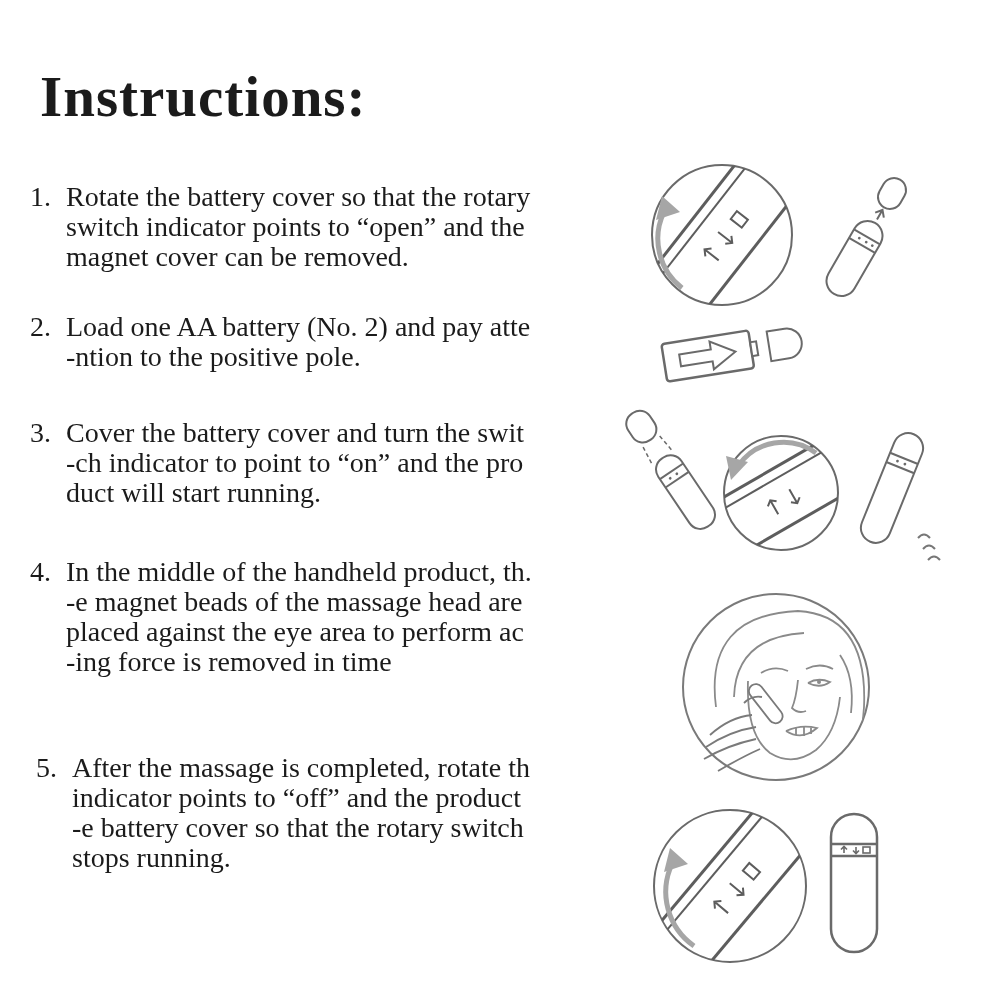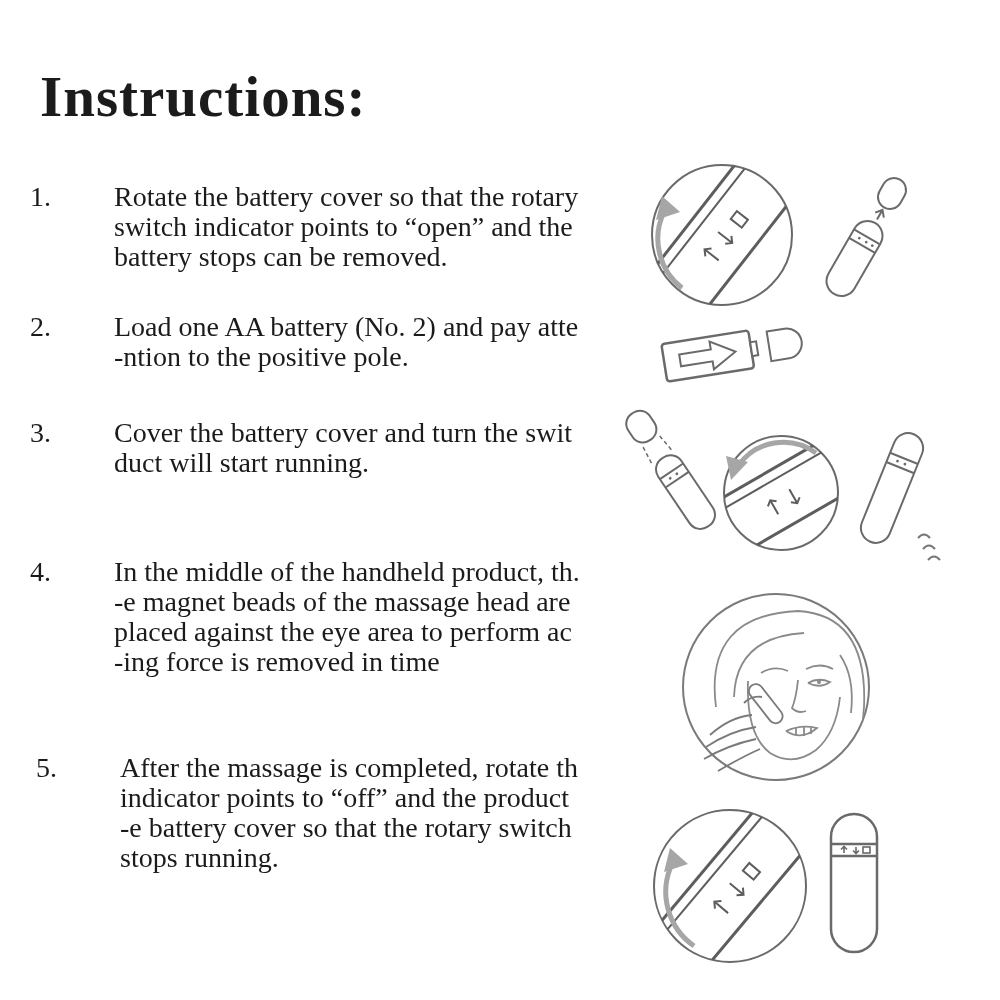--- a/index.html
+++ b/index.html
@@ -13,56 +13,57 @@
   .title {
     position:absolute; left:40px; top:68px;
     font-size:57px; font-weight:700; line-height:1; letter-spacing:1px;
   }
   .step {
     position:absolute; left:30px; display:flex;
     font-size:28px; line-height:30px; width:600px;
   }
   .step .num { flex:0 0 36px; }
   .step .lines { flex:1; }
-  .line { display:block; white-space:nowrap;margin-left:48px; }
+  .line { display:block; white-space:nowrap; }
   .illus { position:absolute; }
   #step-1 { top:182px; }
   #step-2 { top:312px; }
   #step-3 { top:418px; }
   #step-4 { top:557px; }
   #step-5 { top:753px; left:36px; }
 </style>
 </head>
 <body>
 
 <div class="page">
 
   <h1 class="title">Instructions:</h1>
 
   <div class="step" id="step-1">
     <span class="num">1.</span>
     <span class="lines">
       <span class="line">Rotate the battery cover so that the rotary</span>
       <span class="line">switch indicator points to “open” and the</span>
-      <span class="line">battery stops can be removed.</span>
+      <span class="line">magnet cover can be removed.</span>
     </span>
   </div>
 
   <div class="step" id="step-2">
     <span class="num">2.</span>
     <span class="lines">
       <span class="line">Load one AA battery (No. 2) and pay atte</span>
       <span class="line">-ntion to the positive pole.</span>
     </span>
   </div>
 
   <div class="step" id="step-3">
     <span class="num">3.</span>
     <span class="lines">
       <span class="line">Cover the battery cover and turn the swit</span>
+      <span class="line">-ch indicator to point to “on” and the pro</span>
       <span class="line">duct will start running.</span>
     </span>
   </div>
 
   <div class="step" id="step-4">
     <span class="num">4.</span>
     <span class="lines">
       <span class="line">In the middle of the handheld product, th.</span>
       <span class="line">-e magnet beads of the massage head are</span>
       <span class="line">placed against the eye area to perform ac</span>

